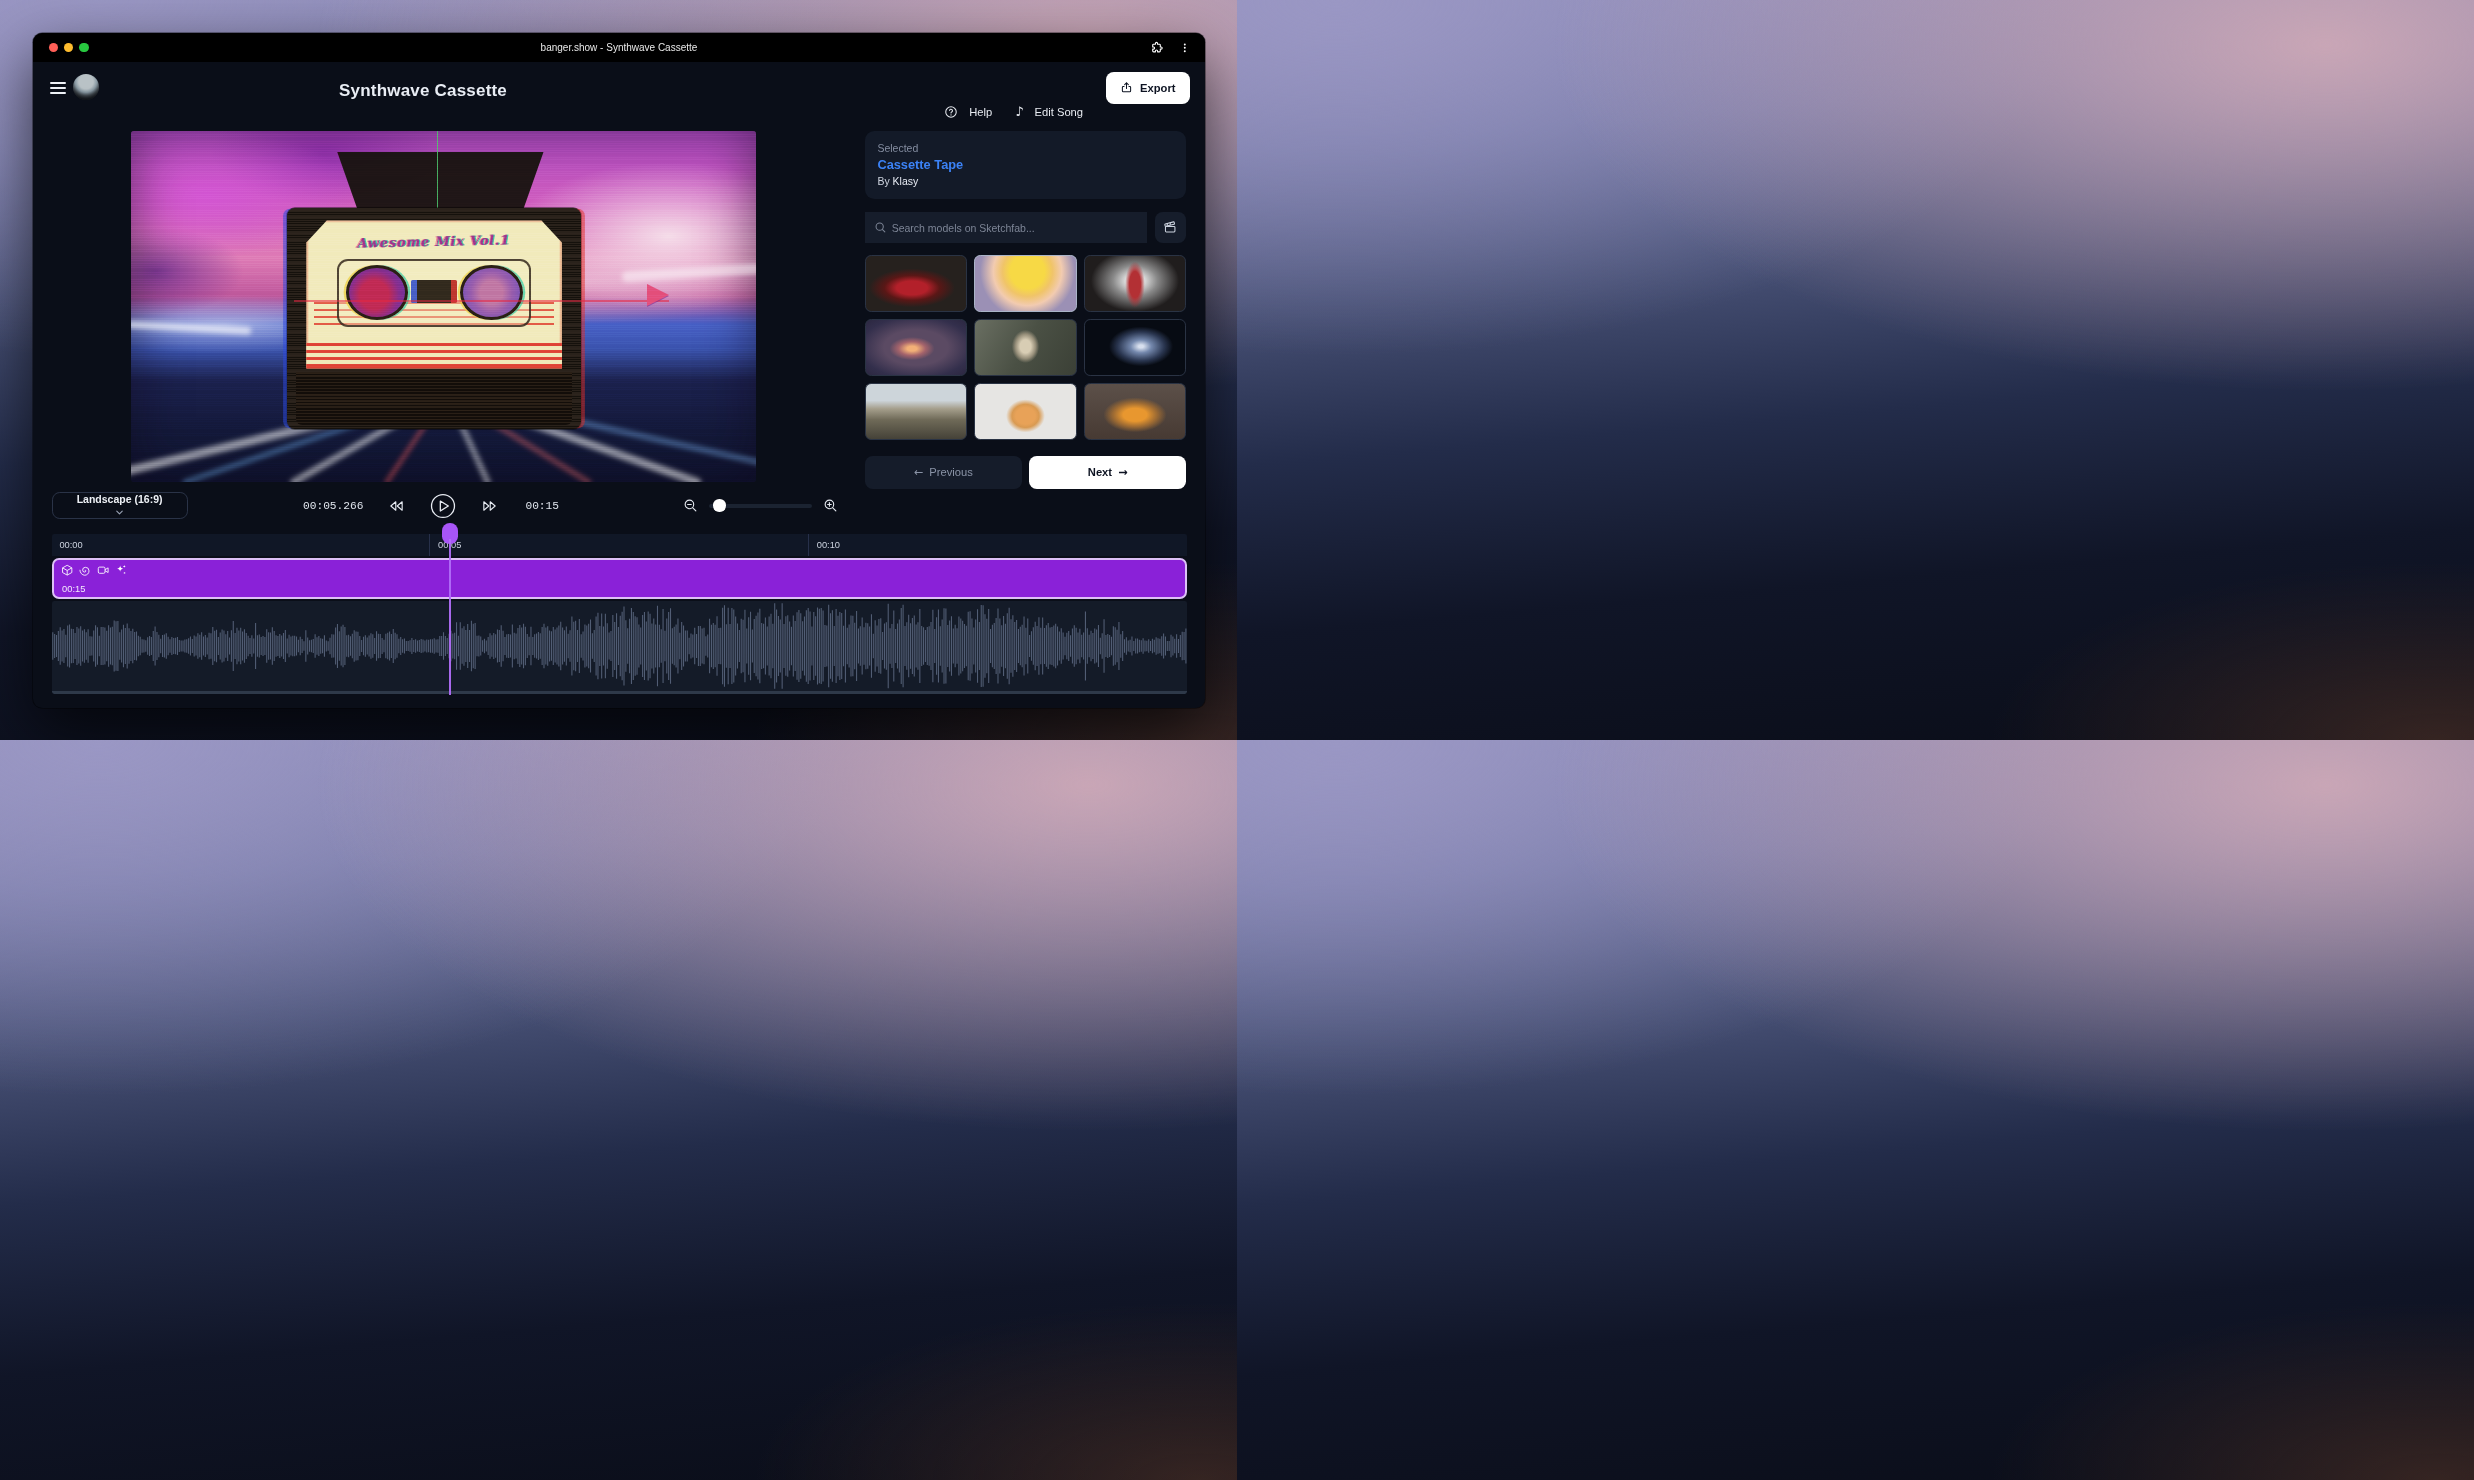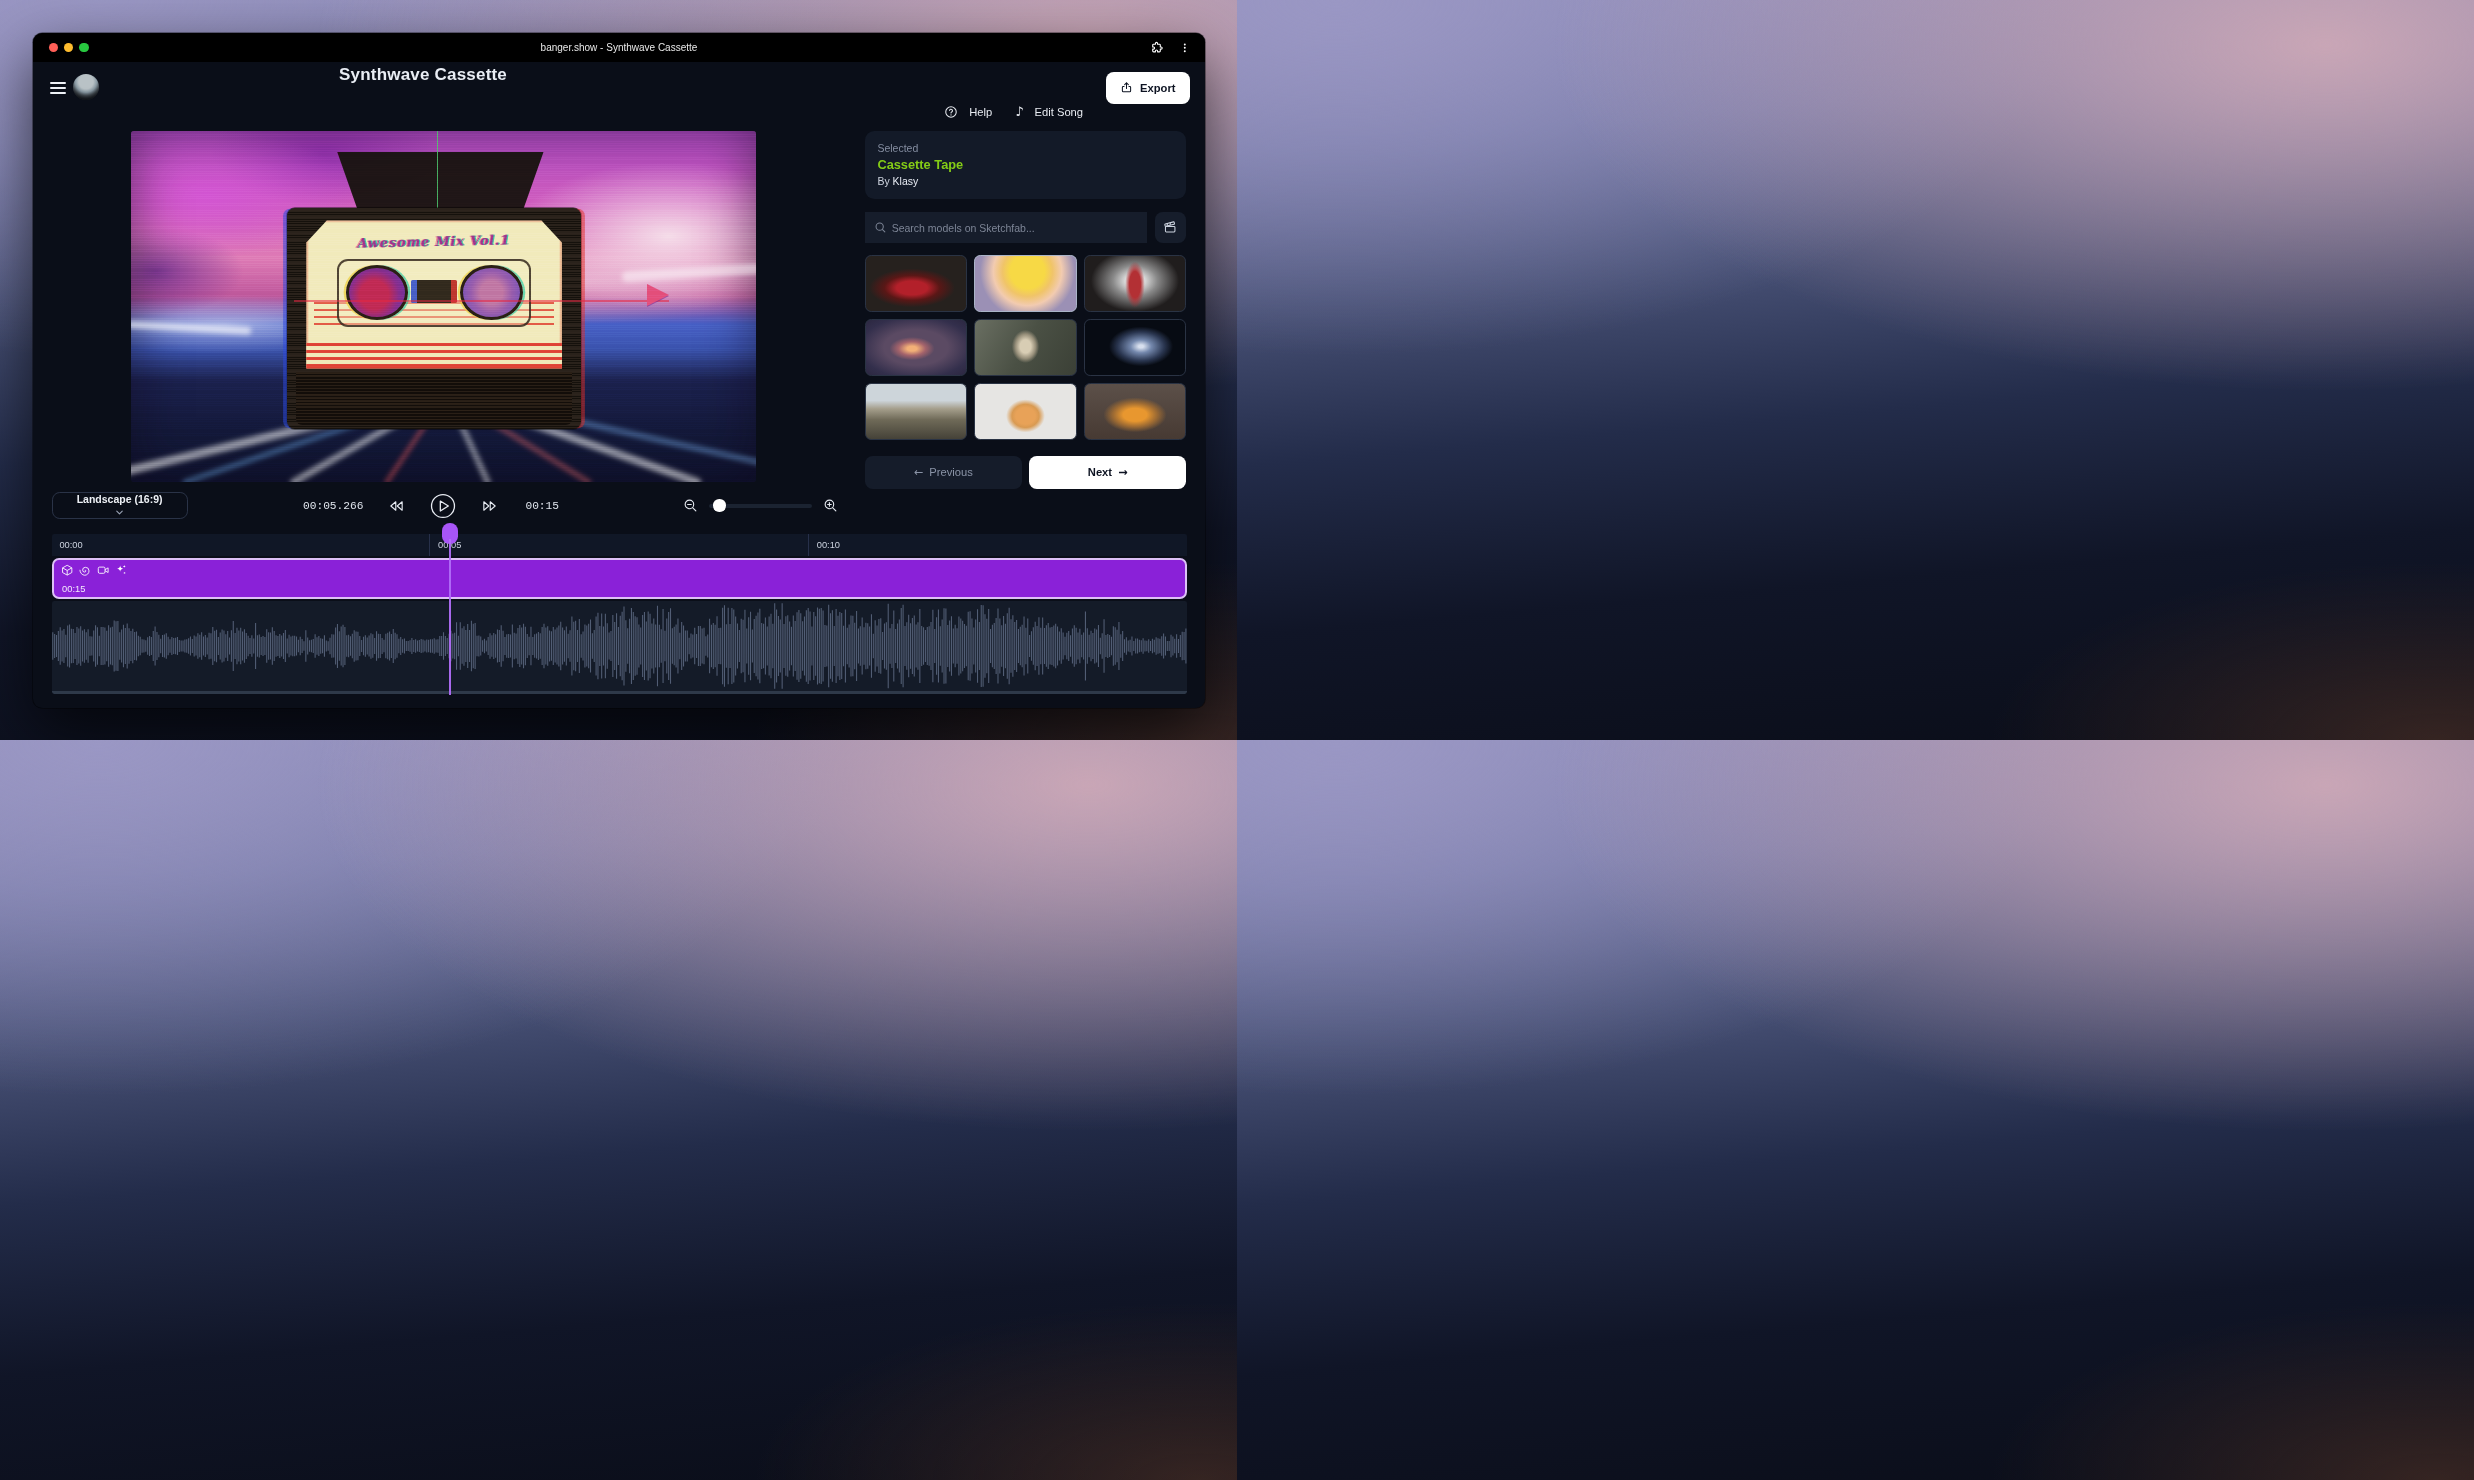--- a/index.html
+++ b/index.html
@@ -38,21 +38,21 @@
 
   
   .app-header{ position:absolute; left:0; top:29px; width:100%; height:51px; }
   .burger{ position:absolute; left:17px; top:18px; width:15.5px; height:15.5px; display:flex; flex-direction:column; justify-content:center; gap:3.1px; cursor:pointer;}
   .burger i{ display:block; height:1.9px; border-radius:1.6px; background:#eef1f6; }
   .avatar{
     position:absolute; left:40px; top:12.4px; width:26px; height:26px; border-radius:50%;
     background: radial-gradient(circle at 50% 30%, #b9c2c6 0 32%, #8fa0aa 48%, #545d64 62%, #23272e 78%);
     box-shadow: inset 0 -7.8px 7.8px -4.7px rgba(10,12,16,.9);
   }
-  .app-title{ position:absolute; left:306px; top:3px; font-size:17px; font-weight:700; color:#e9edf4; letter-spacing:0.2px; }
+  .app-title{ position:absolute; left:306px; top:19px; font-size:17px; font-weight:700; color:#e9edf4; letter-spacing:0.2px; }
   .header-right{ position:absolute; right:15.5px; top:9.3px; height:33px; display:flex; align-items:center; gap:23px; }
   .hbtn{ display:flex; align-items:center; gap:11px; color:#e8ebf1; font-size:11.2px; cursor:pointer; background:none; border:none; font-family:inherit;margin-top:48px; }
   .note-glyph{ font-size:13px; line-height:1; }
   .export-btn{
     display:flex; align-items:center; gap:7px; background:#fff; color:#0d1322;
     border:none; border-radius:7.8px; height:32px; padding:0 14px;
     font-size:11.2px; font-weight:600; font-family:inherit; cursor:pointer;
   }
 
   
@@ -162,21 +162,21 @@
     display:flex; align-items:center; gap:11px; color:#e7ebf2;
   }
   .z-slider{ position:relative; flex:1; height:12.4px; cursor:pointer; }
   .z-track{ position:absolute; left:0; right:0; top:4.7px; height:3.9px; border-radius:2.3px; background:#1b2331; }
   .z-knob{ position:absolute; left:4.7px; top:0; width:12.4px; height:12.4px; border-radius:50%; background:#fff; }
 
   
   .sidebar{ position:absolute; left:832px; top:98px; width:321px; height:403px; overflow:hidden; }
   .sel-card{ background:#131a28; border-radius:9.3px; padding:11px 12.4px 11px; height:68px; }
   .sel-heading{ color:#848da0; font-size:10.5px; }
-  .sel-name{ color:#84cc16; font-size:12.8px; font-weight:700; margin-top:3.1px; }
+  .sel-name{ color:#3b82f6; font-size:12.8px; font-weight:700; margin-top:3.1px; }
   .sel-by{ color:#cfd5e0; font-size:10.5px; margin-top:3.1px; }
   .sel-by a{ color:#e6eaf2; cursor:pointer; }
   .search-row{ display:flex; gap:7.8px; margin-top:13px; height:31px; }
   .search-box{
     flex:1; display:flex; align-items:center; gap:5px; background:#161d2b;
     border-radius:0; padding:0 9.3px; color:#7d8596;
   }
   .search-box input{
     flex:1; background:none; border:none; outline:none; color:#e7ebf2;
     font-size:10.5px; font-family:inherit;

